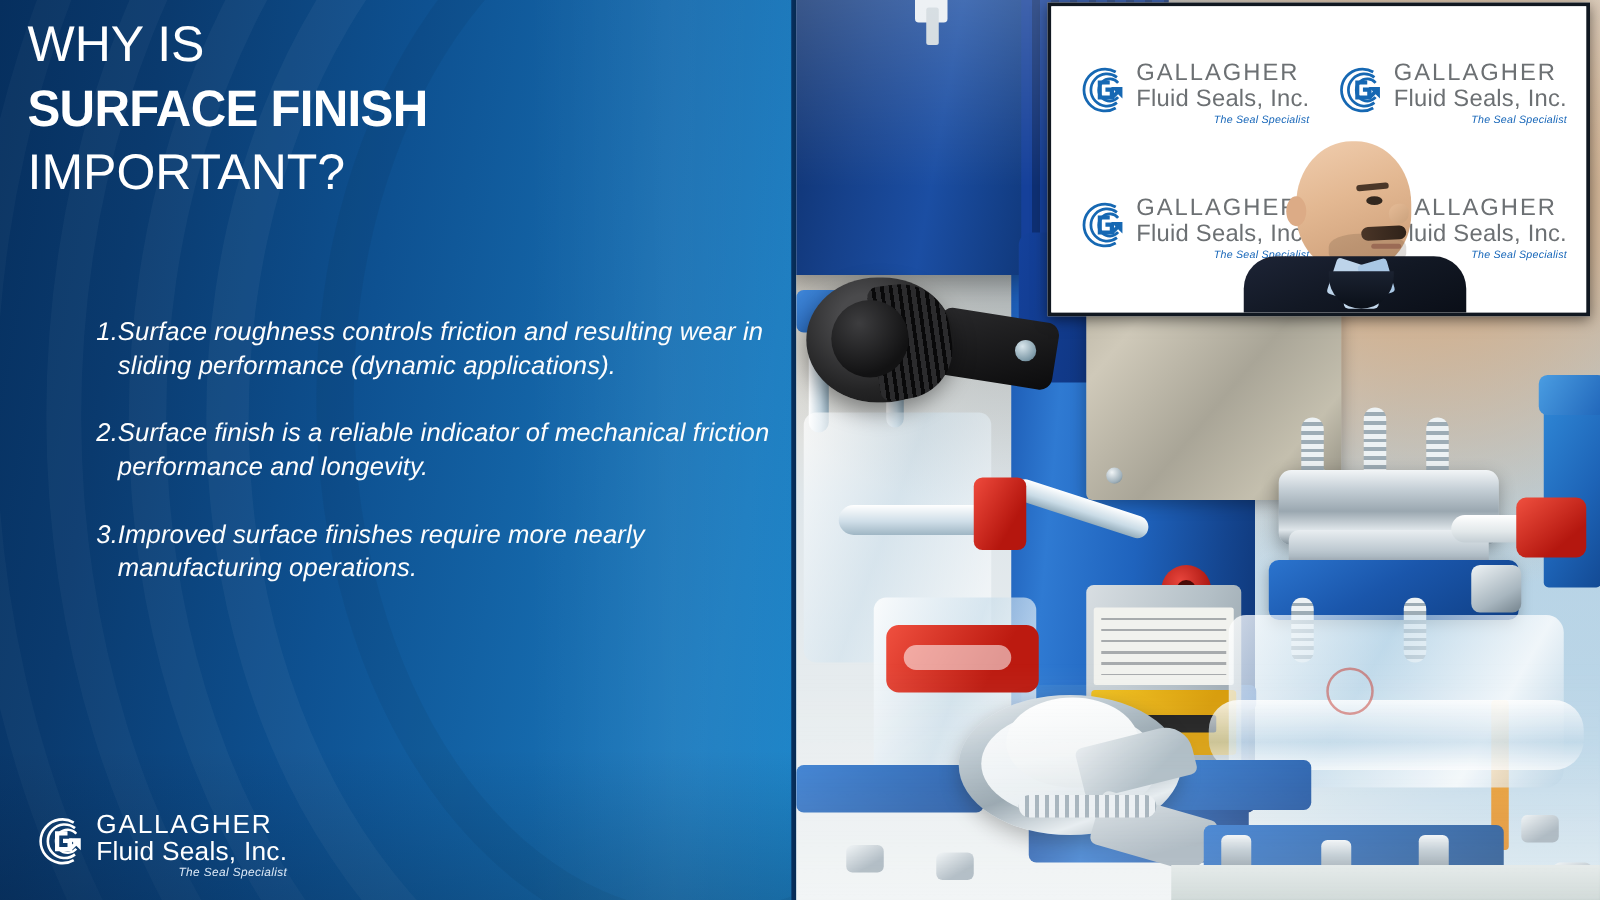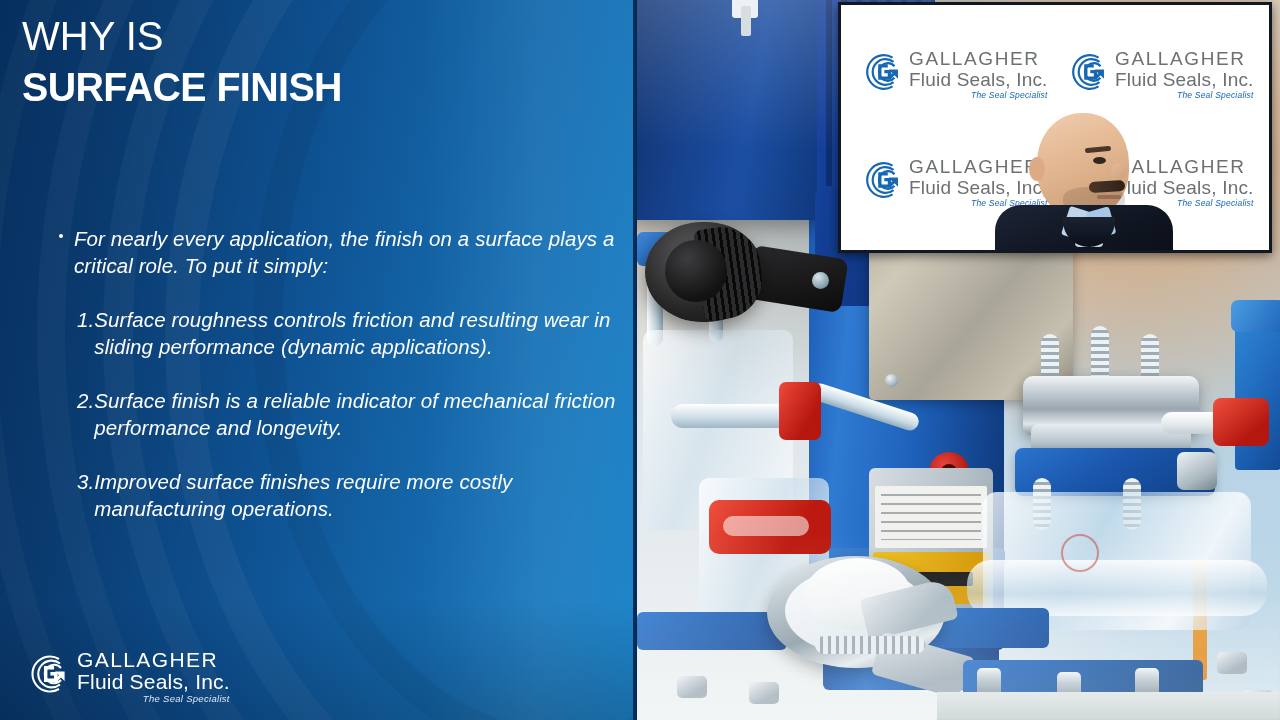--- a/index.html
+++ b/index.html
@@ -261,39 +261,36 @@
       <div class="arc a2"></div>
       <div class="arc a3"></div>
       <div class="arc a4"></div>
     </div>
     <div class="vsheen"></div>
     <div class="botshade"></div>
 
     <div id="title">
       <span class="t-line t-thin">WHY IS</span>
       <span class="t-line t-bold">SURFACE FINISH</span>
+      <span class="t-line t-thin2">IMPORTANT?</span>
     </div>
 
     <div id="body-text">
-      <div class="lead">
-        <span class="dot"></span>
-        <span>For nearly every application, the finish on a surface plays a critical role. To put it simply:</span>
-      </div>
       <ul class="numlist">
         <li class="numitem">
           <span class="num">1.</span>
           <span class="ntxt">Surface roughness controls friction and resulting wear in sliding performance (dynamic applications).</span>
         </li>
         <li class="numitem">
           <span class="num">2.</span>
           <span class="ntxt">Surface finish is a reliable indicator of mechanical friction performance and longevity.</span>
         </li>
         <li class="numitem">
           <span class="num">3.</span>
-          <span class="ntxt">Improved surface finishes require more costly manufacturing operations.</span>
+          <span class="ntxt">Improved surface finishes require more nearly manufacturing operations.</span>
         </li>
       </ul>
     </div>
 
     <div id="slide-logo">
       <span class="mark">
         <svg width="50" height="48" viewBox="0 0 50 48" aria-hidden="true">
           <g fill="none" stroke="#ffffff" stroke-width="2.1">
             <path d="M35 9 A17.5 17.5 0 1 0 35 39"></path>
             <path d="M36 13.5 A13.4 13.4 0 1 0 36 34.5"></path>

